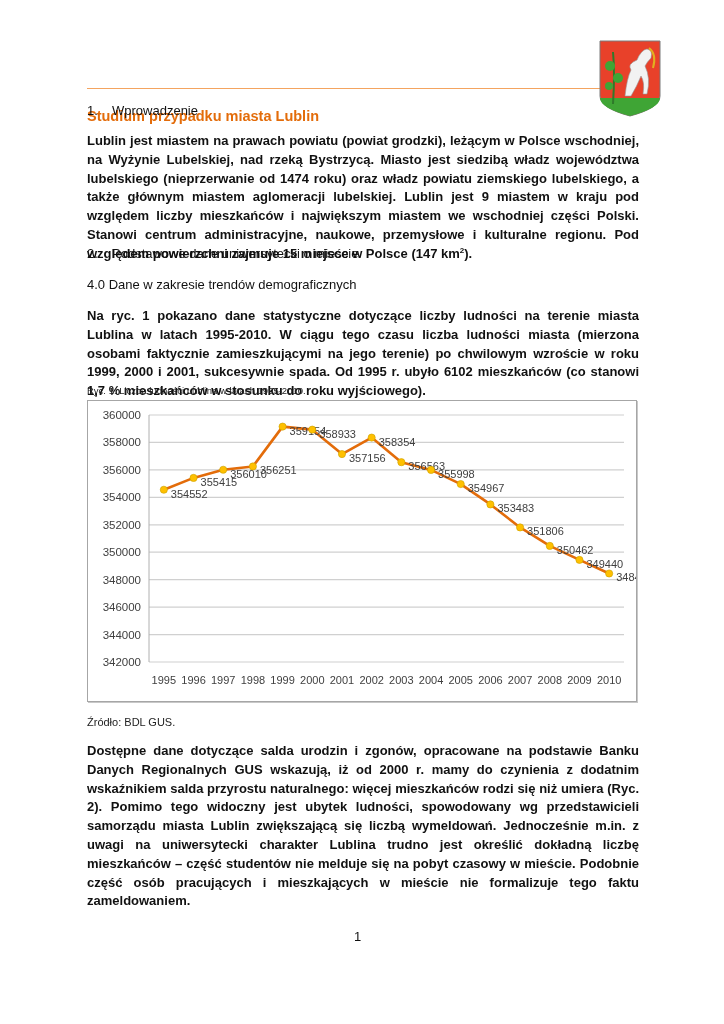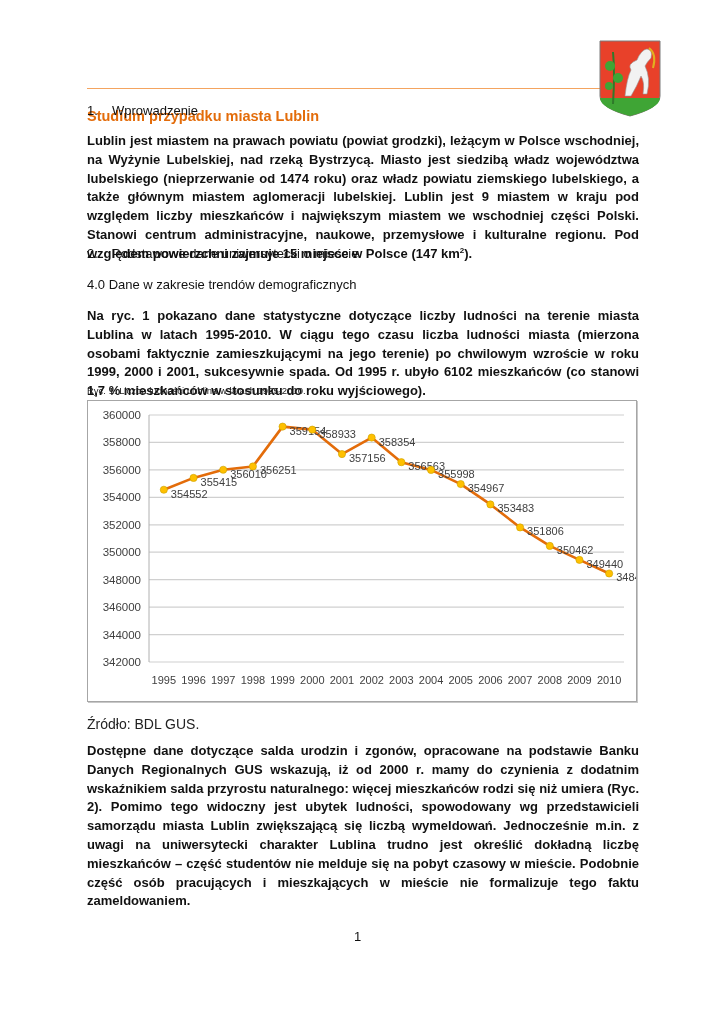--- a/index.html
+++ b/index.html
@@ -8,21 +8,21 @@
   .abs { position:absolute; }
   .header-title { left:87px; top:68px; font-size:14.5px; font-weight:bold; color:#e36c0a;margin-top:40px; }
   .header-rule { left:87px; top:88px; width:530px; height:1px; background:#f4a460; }
   .crest { left:597px; top:38px; width:66px; height:80px; }
   .h1 { font-size:13px; font-weight:normal; }
   .num { display:inline-block; width:25px; }
   .para { left:87px; width:552px; font-size:13px; line-height:18.8px; text-align:justify;font-weight:bold; }
   .para sup { font-size:8px; line-height:0; }
   .caption { left:87px; font-size:9.5px; color:#222; }
   .chart { left:87px; top:400px; width:548px; height:300px; border:1px solid #a6a6a6; box-shadow:1px 1px 0 #c8c8c8; }
-  .src { left:87px; top:716px; font-size:14px; color:#222; }
+  .src { left:87px; top:716px; font-size:11px; color:#222; }
   .pagenum { left:354px; top:929px; font-size:13px; }
   svg text { font-family:"Liberation Sans", "DejaVu Sans", sans-serif; }
 </style>
 </head>
 <body>
 
 <div class="abs header-title">Studium przypadku miasta Lublin</div>
 <div class="abs header-rule"></div>
 
 <div class="abs crest">

